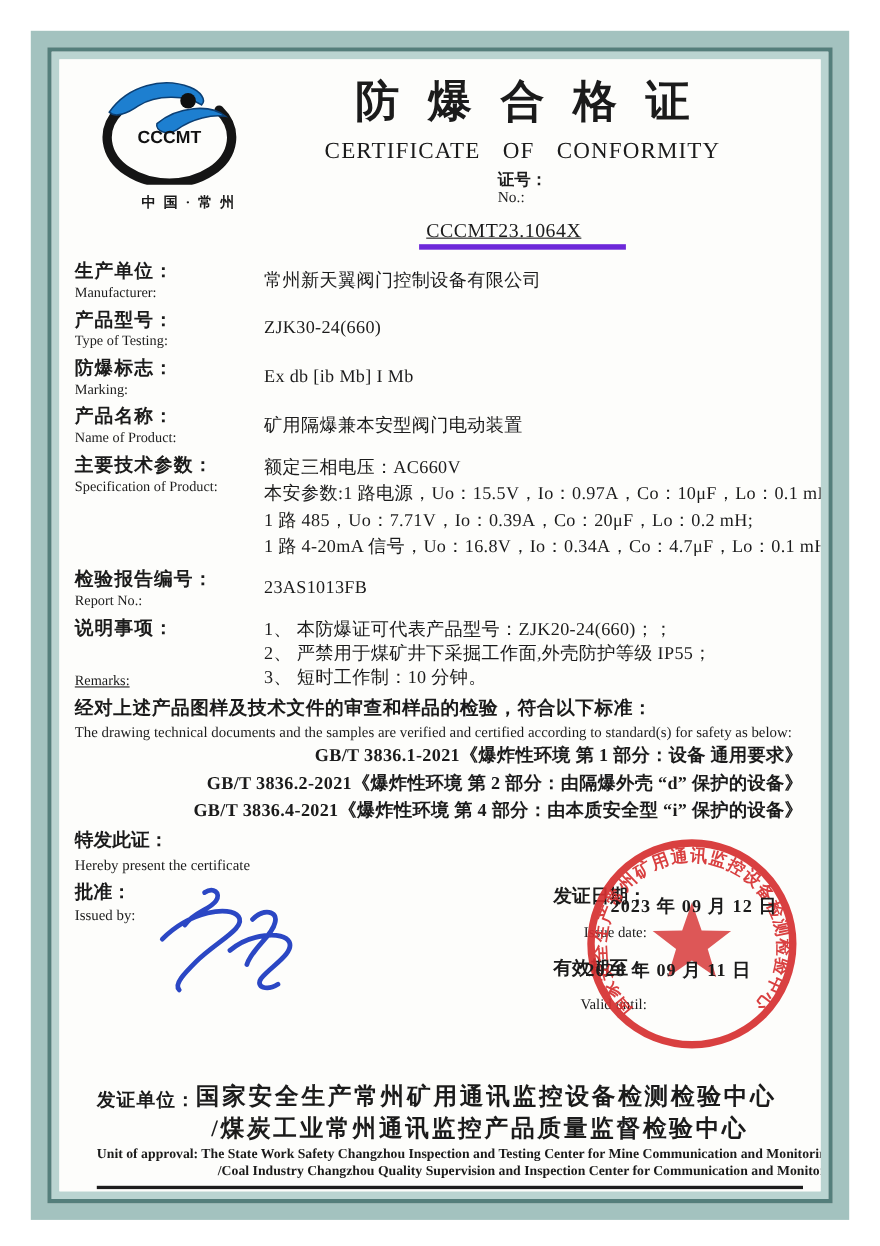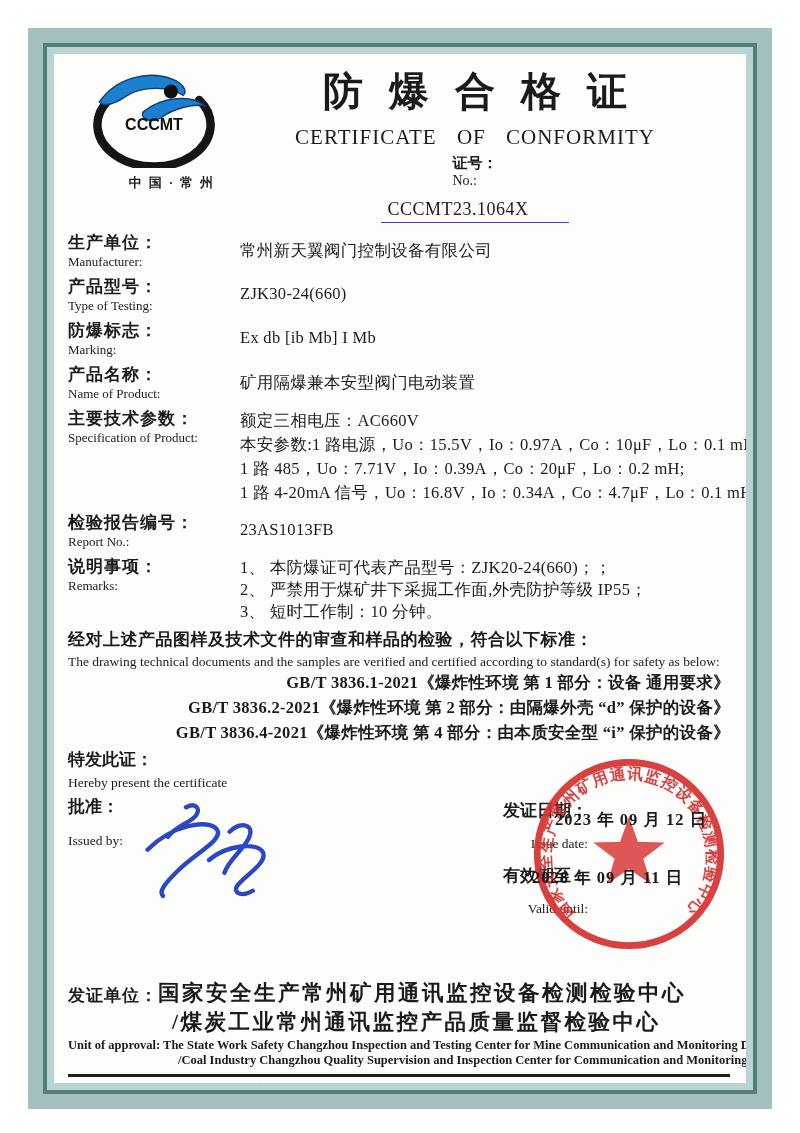--- a/index.html
+++ b/index.html
@@ -14,21 +14,21 @@
   .header { display:flex; align-items:flex-start; }
   .logo-block { width:152px; text-align:right; padding-top:6px; }
   .logo-sub { font-size:13px; font-weight:700; letter-spacing:7px; margin-top:2px; }
   .head-right { flex:1; text-align:center; }
   .title-zh { font-size:40px; font-weight:600; letter-spacing:26px; padding-left:26px; margin-top:2px; white-space:nowrap; }
   .title-en { font-size:21px; letter-spacing:1px; word-spacing:14px; margin-top:6px; }
   .certno-row { display:flex; justify-content:center; align-items:center; margin-top:4px; gap:10px;flex-direction:column; }
   .certno-labels { text-align:left; }
   .certno-zh { font-size:15px; font-weight:600; }
   .certno-en { font-size:14px; }
-  .certno-val { font-size:18px; letter-spacing:.5px; border-bottom:1px solid #6d28d9; padding:0 40px 2px 6px; }
+  .certno-val { font-size:18px; letter-spacing:.5px; border-bottom:5px solid #6d28d9; padding:0 40px 2px 6px;text-decoration:underline; }
 
   
   .fields { margin-top:8px; }
   .frow { display:flex; margin-bottom:5px; }
   .flabel { width:172px; flex:none; }
   .flabel .zh { font-size:17px; font-weight:600; letter-spacing:1px; }
   .flabel .en { font-size:13px; margin-top:0px; }
   .fval { flex:1; font-size:16.5px; padding-top:9px; letter-spacing:.3px; }
   .fval.tight { padding-top:2px; }
   .specline { line-height:24px; white-space:nowrap; }
@@ -38,35 +38,35 @@
   .standards { margin-top:4px; }
   .std-intro-zh { font-size:17px; font-weight:600; letter-spacing:.5px; }
   .std-intro-en { font-size:13.5px; margin-top:3px; }
   .std-item { font-size:16.5px; font-weight:600; line-height:25px; letter-spacing:.3px;text-align:right; }
   .hereby-zh { font-size:17px; font-weight:600; margin-top:3px; }
   .hereby-en { font-size:13.5px; margin-top:4px; }
 
   
   .approval { position:relative; height:183px; margin-top:2px; }
   .appr-zh { font-size:17px; font-weight:600; }
-  .appr-en { font-size:13.5px; margin-top:15px; }
+  .appr-en { font-size:13.5px; margin-top:2px; }
   .issued-block { position:absolute; left:0; top:2px; }
   .sig-svg { position:absolute; left:68px; top:8px; }
   .date-labels { position:absolute; left:368px; top:6px; width:152px; text-align:right; }
   .date-labels .l1 { font-size:17px; font-weight:600; }
   .date-labels .l2 { font-size:13.5px; margin-top:14px; }
   .date-labels .l3 { font-size:17px; font-weight:600; margin-top:12px; }
   .date-labels .l4 { font-size:13.5px; margin-top:14px; }
   .date-val { position:absolute; font-size:16.5px; font-weight:600; letter-spacing:1px; z-index:3; white-space:nowrap; }
   .date-val.issue { left:487px; top:16px; }
   .date-val.valid { left:464px; top:74px; }
   .stamp { position:absolute; left:462px; top:-38px; z-index:2; opacity:.92; }
 
   
-  .issuer { margin-top:2px; }
+  .issuer { margin-top:2px;margin-left:20px; }
   .iss-row { display:flex; }
   .iss-label { font-size:17px; font-weight:600; flex:none; padding-top:6px; letter-spacing:1px; }
   .iss-name1 { font-size:21.5px; font-weight:700; letter-spacing:2.5px; white-space:nowrap; }
   .iss-name2 { font-size:21.5px; font-weight:700; letter-spacing:2.5px; padding-left:14px; white-space:nowrap; }
   .iss-en1 { font-size:12.5px; font-weight:700; margin-top:2px; white-space:nowrap; }
   .iss-en2 { font-size:12.5px; font-weight:700; padding-left:110px; white-space:nowrap; }
   .thick-rule { border-top:3px solid #1d1d1d; margin-top:6px; }
 
   
   .footer { margin-top:5px; }
@@ -156,21 +156,21 @@
               <div class="flabel">
                 <div class="zh">检验报告编号：</div>
                 <div class="en">Report No.:</div>
               </div>
               <div class="fval">23AS1013FB</div>
             </div>
 
             <div class="frow">
               <div class="flabel">
                 <div class="zh">说明事项：</div>
-                <div class="en" style="margin-top:0;">Remarks:</div>
+                <div class="en" style="margin-top:29px;text-decoration:underline;">Remarks:</div>
               </div>
               <div class="fval tight">
                 <div class="remline">1、 本防爆证可代表产品型号：ZJK20-24(660)；；</div>
                 <div class="remline">2、 严禁用于煤矿井下采掘工作面,外壳防护等级 IP55；</div>
                 <div class="remline">3、 短时工作制：10 分钟。</div>
               </div>
             </div>
           </div>
 
           <div class="standards">

